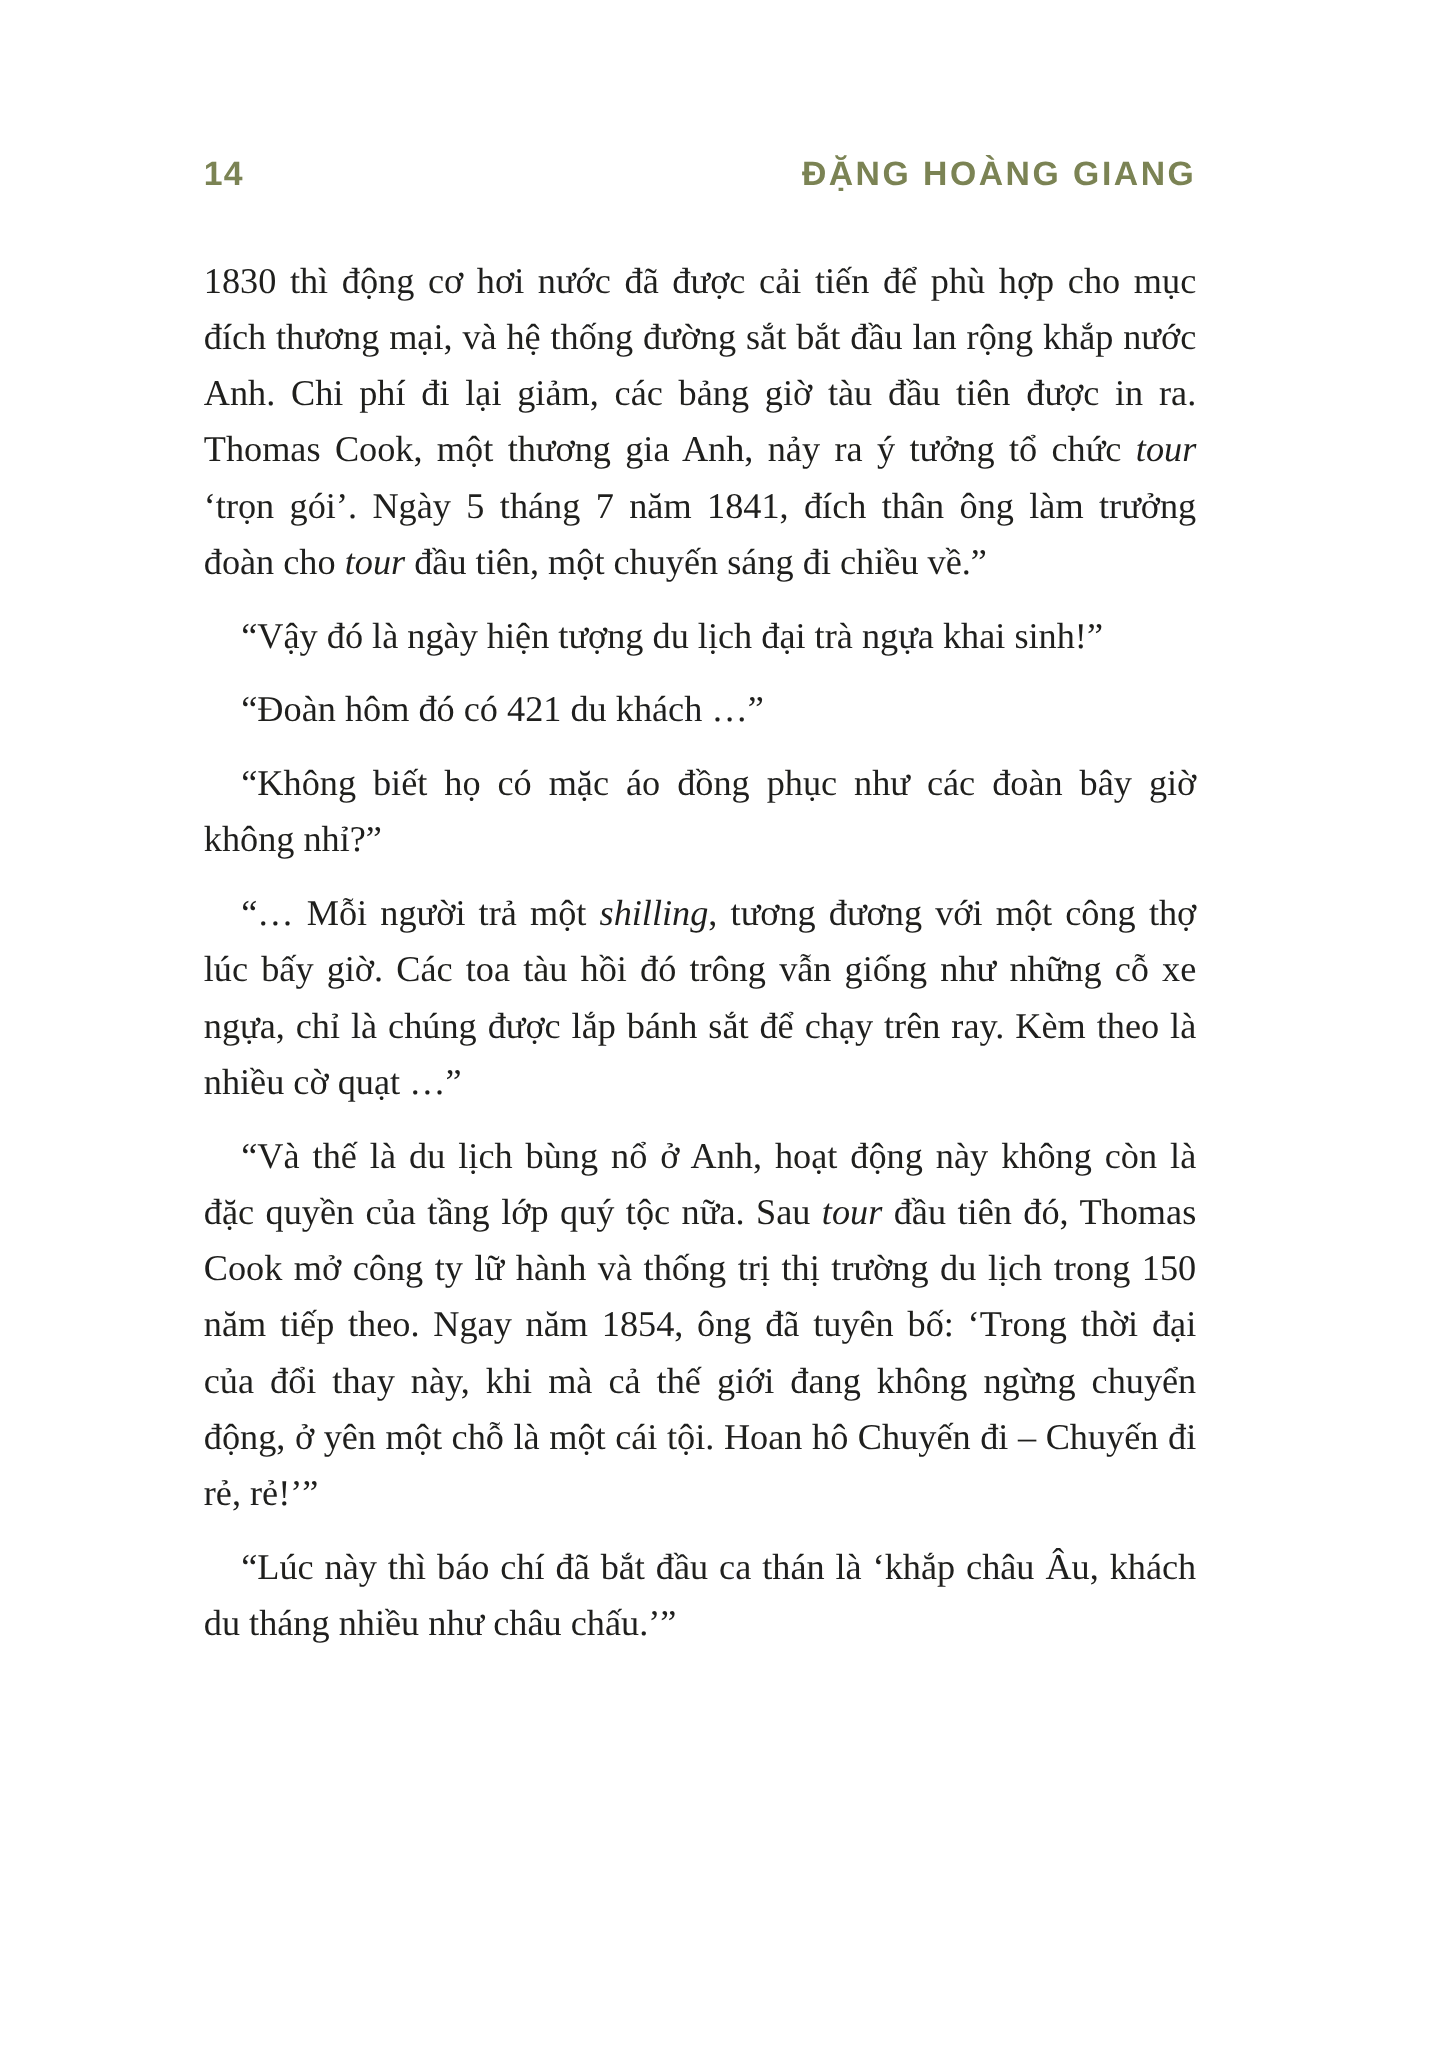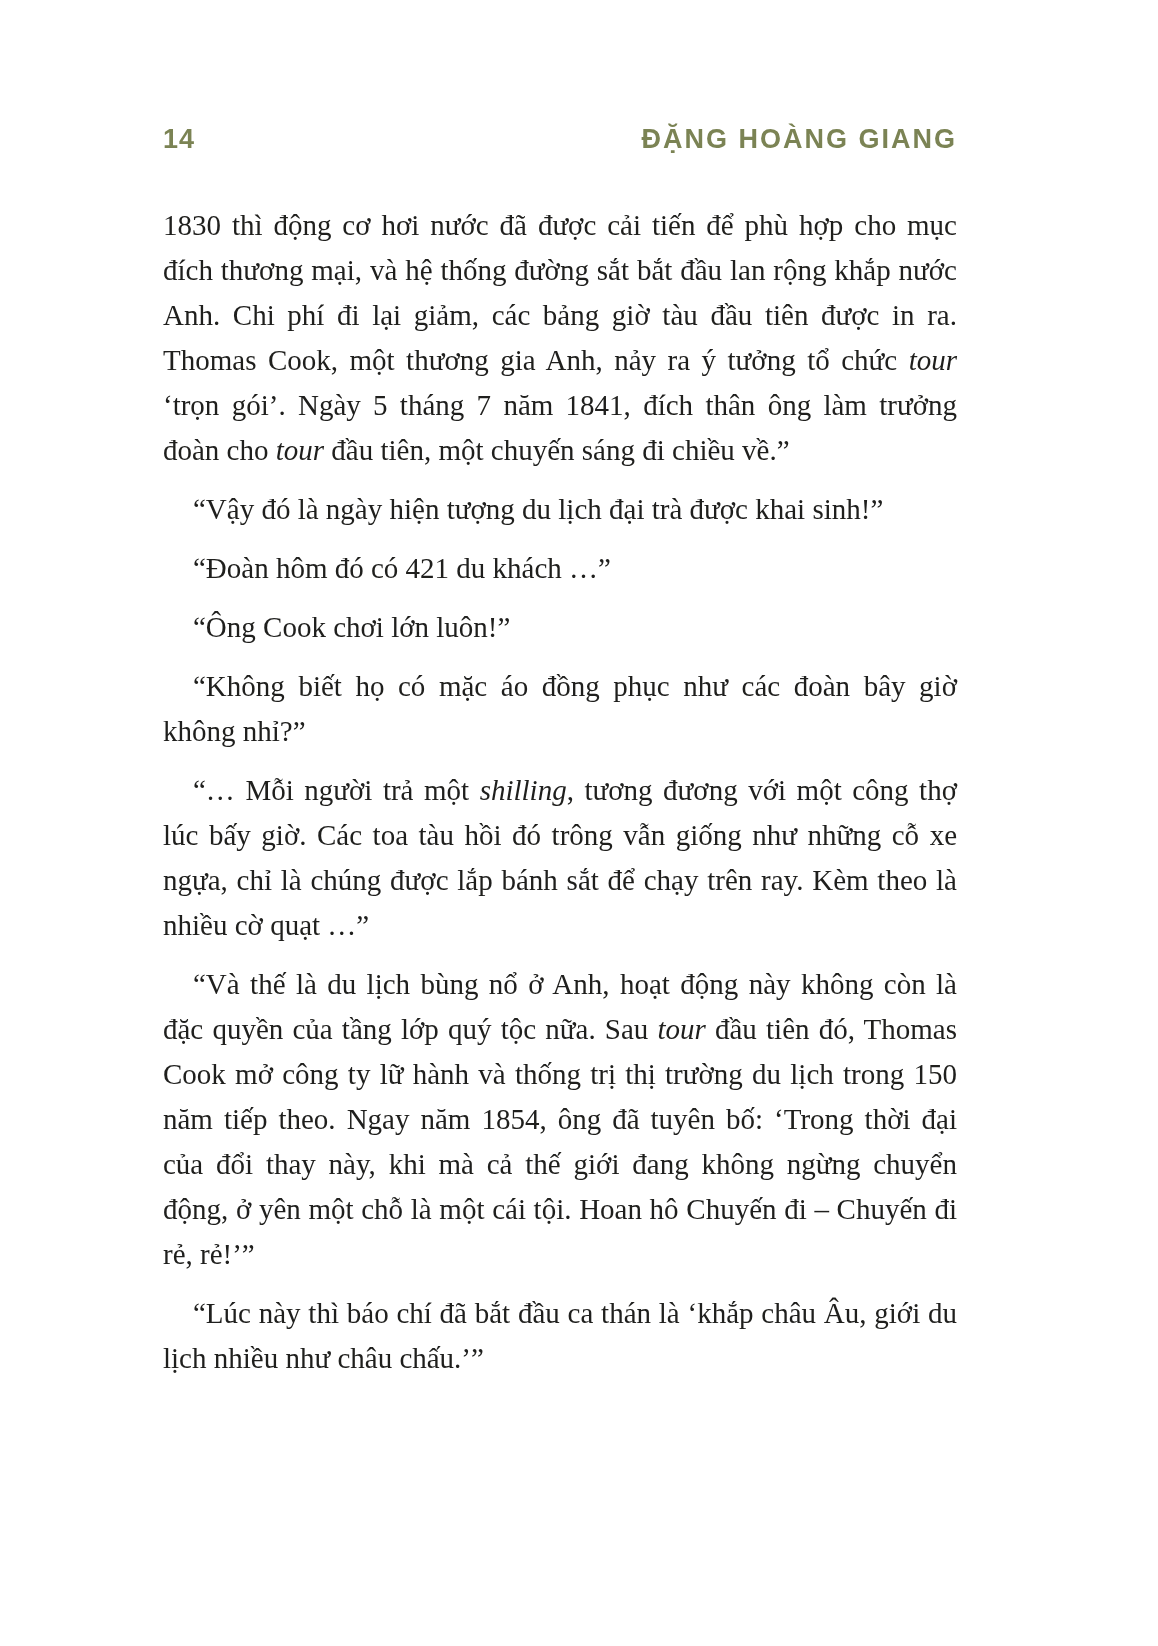--- a/index.html
+++ b/index.html
@@ -59,21 +59,20 @@
 <body>
 
 <div class="page">
   <div class="header-row">
     <span class="page-number">14</span>
     <span class="running-header">ĐẶNG HOÀNG GIANG</span>
   </div>
 
   <div class="text-body">
       <p class="para"><span>1830 thì động cơ hơi nước đã được cải tiến để phù hợp cho mục đích thương mại, và hệ thống đường sắt bắt đầu lan rộng khắp nước Anh. Chi phí đi lại giảm, các bảng giờ tàu đầu tiên được in ra. Thomas Cook, một thương gia Anh, nảy ra ý tưởng tổ chức </span><span class="italic">tour</span><span> ‘trọn gói’. Ngày 5 tháng 7 năm 1841, đích thân ông làm trưởng đoàn cho </span><span class="italic">tour</span><span> đầu tiên, một chuyến sáng đi chiều về.”</span></p>
-      <p class="para indent"><span>“Vậy đó là ngày hiện tượng du lịch đại trà được khai sinh!”</span></p>
+      <p class="para indent"><span>“Vậy đó là ngày hiện tượng du lịch đại trà ngựa khai sinh!”</span></p>
       <p class="para indent"><span>“Đoàn hôm đó có 421 du khách …”</span></p>
-      <p class="para indent"><span>“Ông Cook chơi lớn luôn!”</span></p>
       <p class="para indent"><span>“Không biết họ có mặc áo đồng phục như các đoàn bây giờ không nhỉ?”</span></p>
       <p class="para indent"><span>“… Mỗi người trả một </span><span class="italic">shilling</span><span>, tương đương với một công thợ lúc bấy giờ. Các toa tàu hồi đó trông vẫn giống như những cỗ xe ngựa, chỉ là chúng được lắp bánh sắt để chạy trên ray. Kèm theo là nhiều cờ quạt …”</span></p>
       <p class="para indent"><span>“Và thế là du lịch bùng nổ ở Anh, hoạt động này không còn là đặc quyền của tầng lớp quý tộc nữa. Sau </span><span class="italic">tour</span><span> đầu tiên đó, Thomas Cook mở công ty lữ hành và thống trị thị trường du lịch trong 150 năm tiếp theo. Ngay năm 1854, ông đã tuyên bố: ‘Trong thời đại của đổi thay này, khi mà cả thế giới đang không ngừng chuyển động, ở yên một chỗ là một cái tội. Hoan hô Chuyến đi – Chuyến đi rẻ, rẻ!’”</span></p>
-      <p class="para indent"><span>“Lúc này thì báo chí đã bắt đầu ca thán là ‘khắp châu Âu, giới du lịch nhiều như châu chấu.’”</span></p>
+      <p class="para indent"><span>“Lúc này thì báo chí đã bắt đầu ca thán là ‘khắp châu Âu, khách du tháng nhiều như châu chấu.’”</span></p>
     </div>
 </div>
 
 </body></html>

